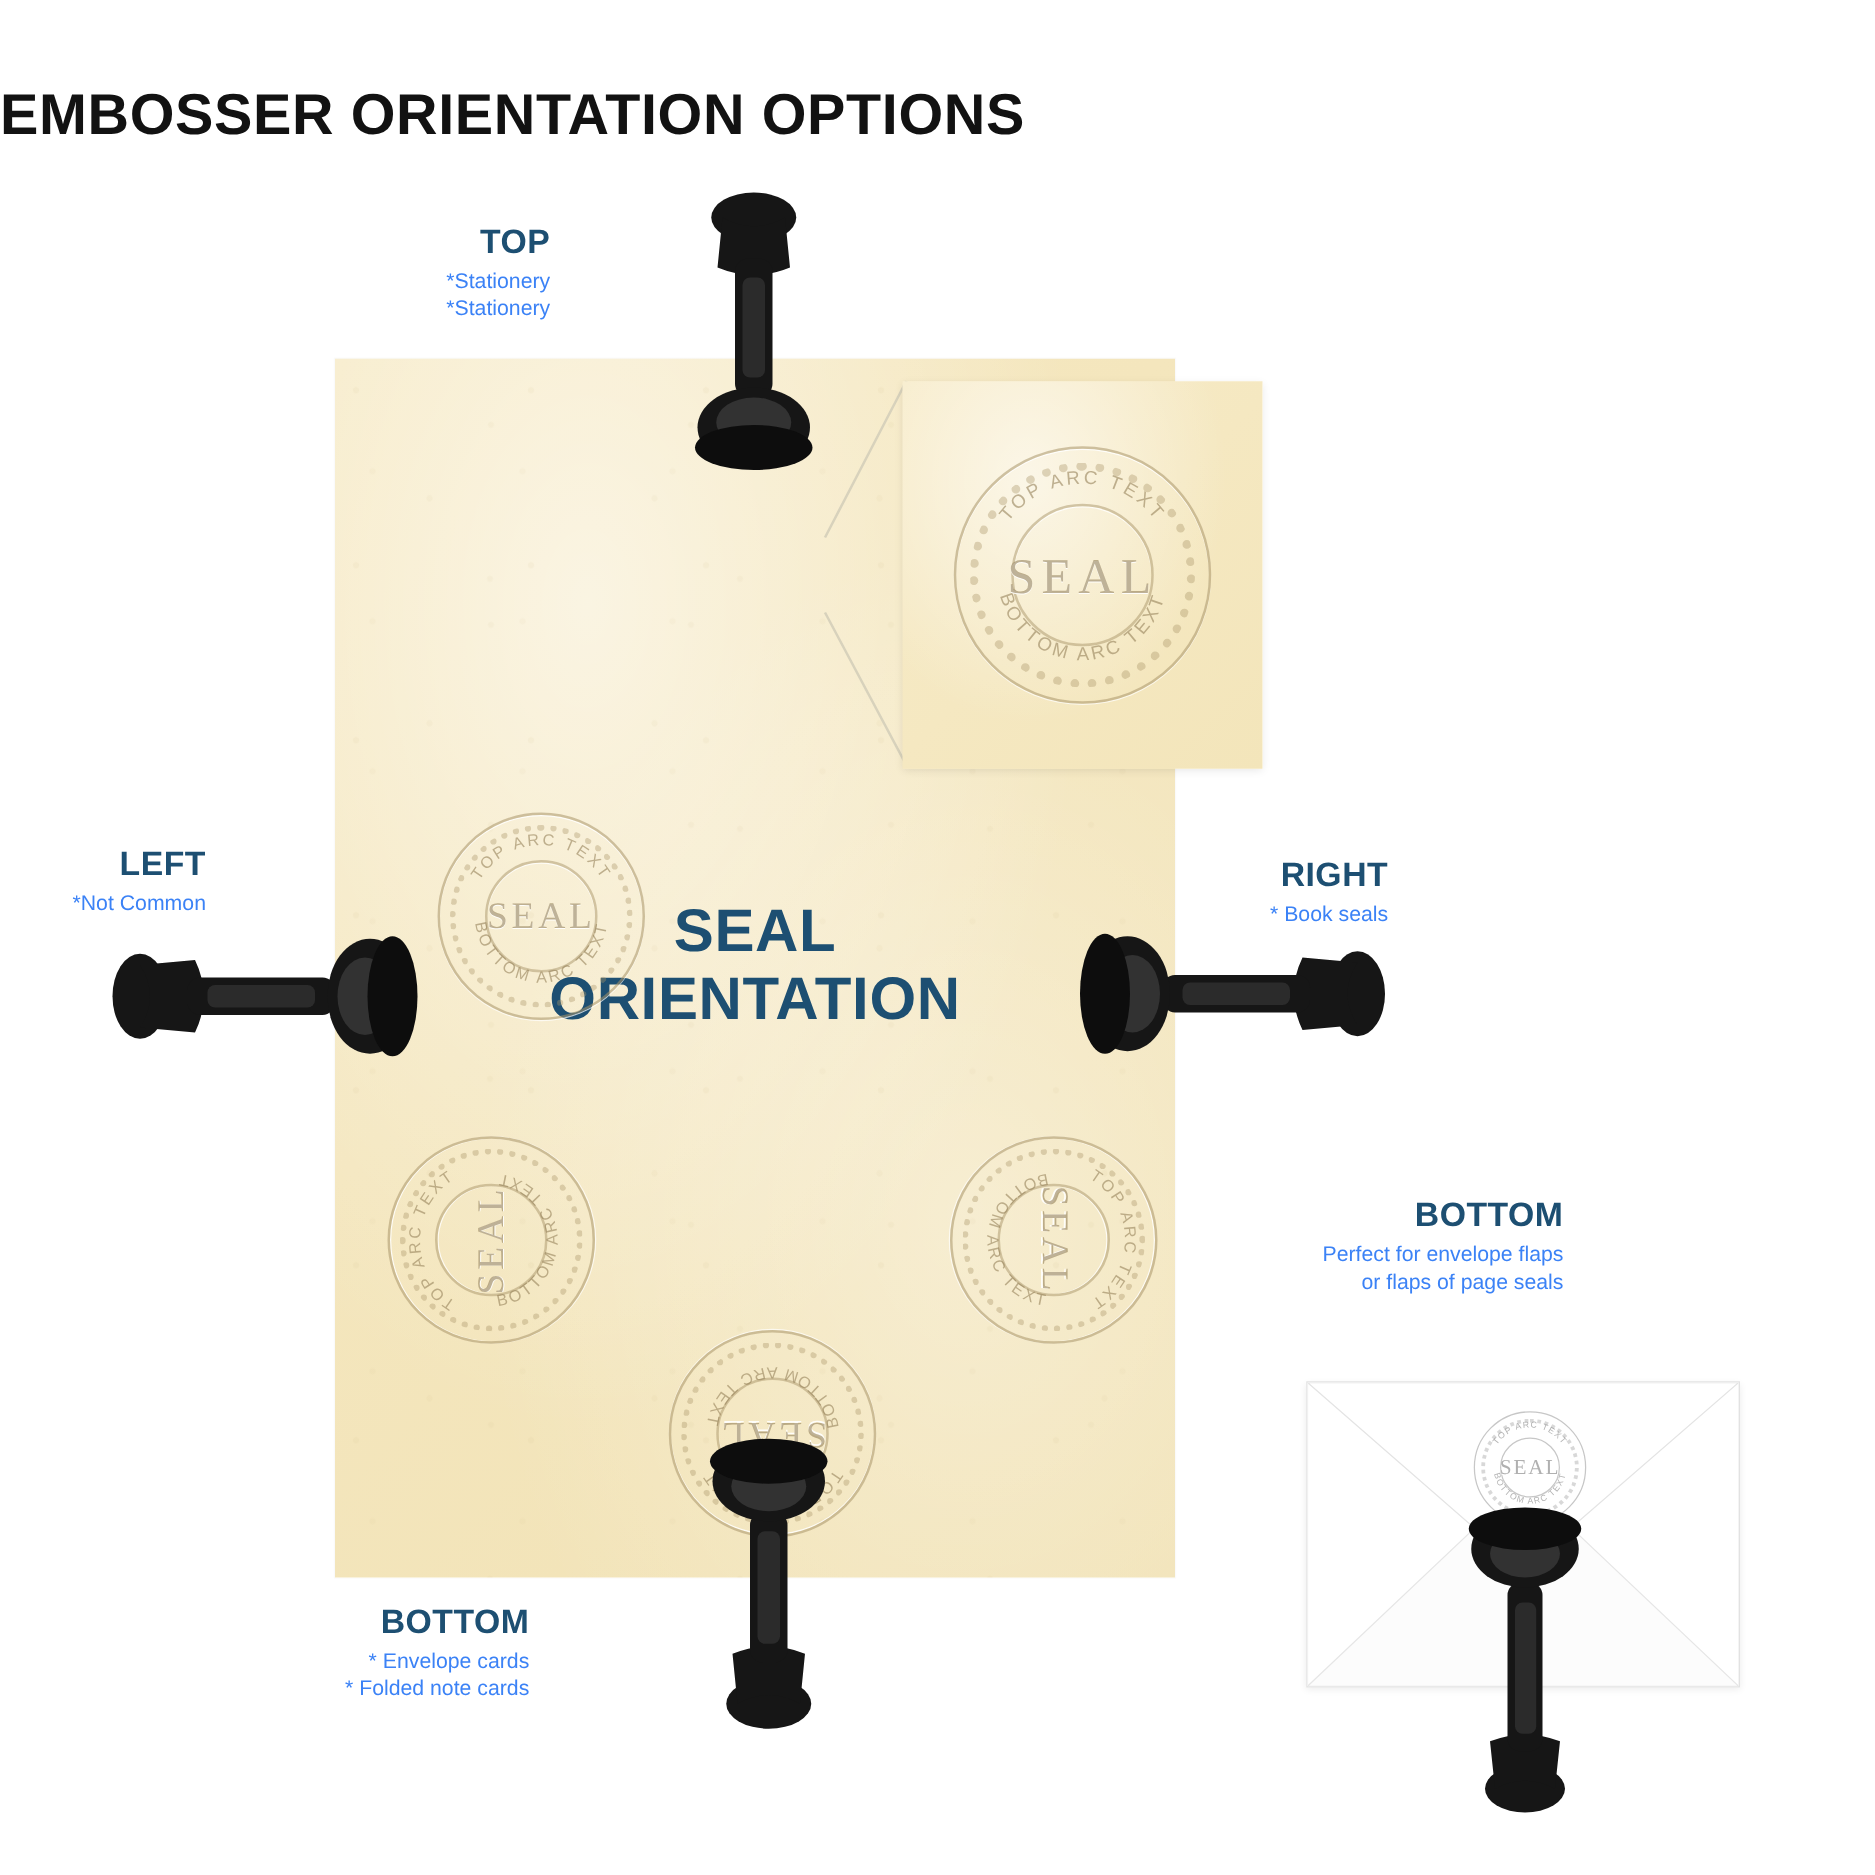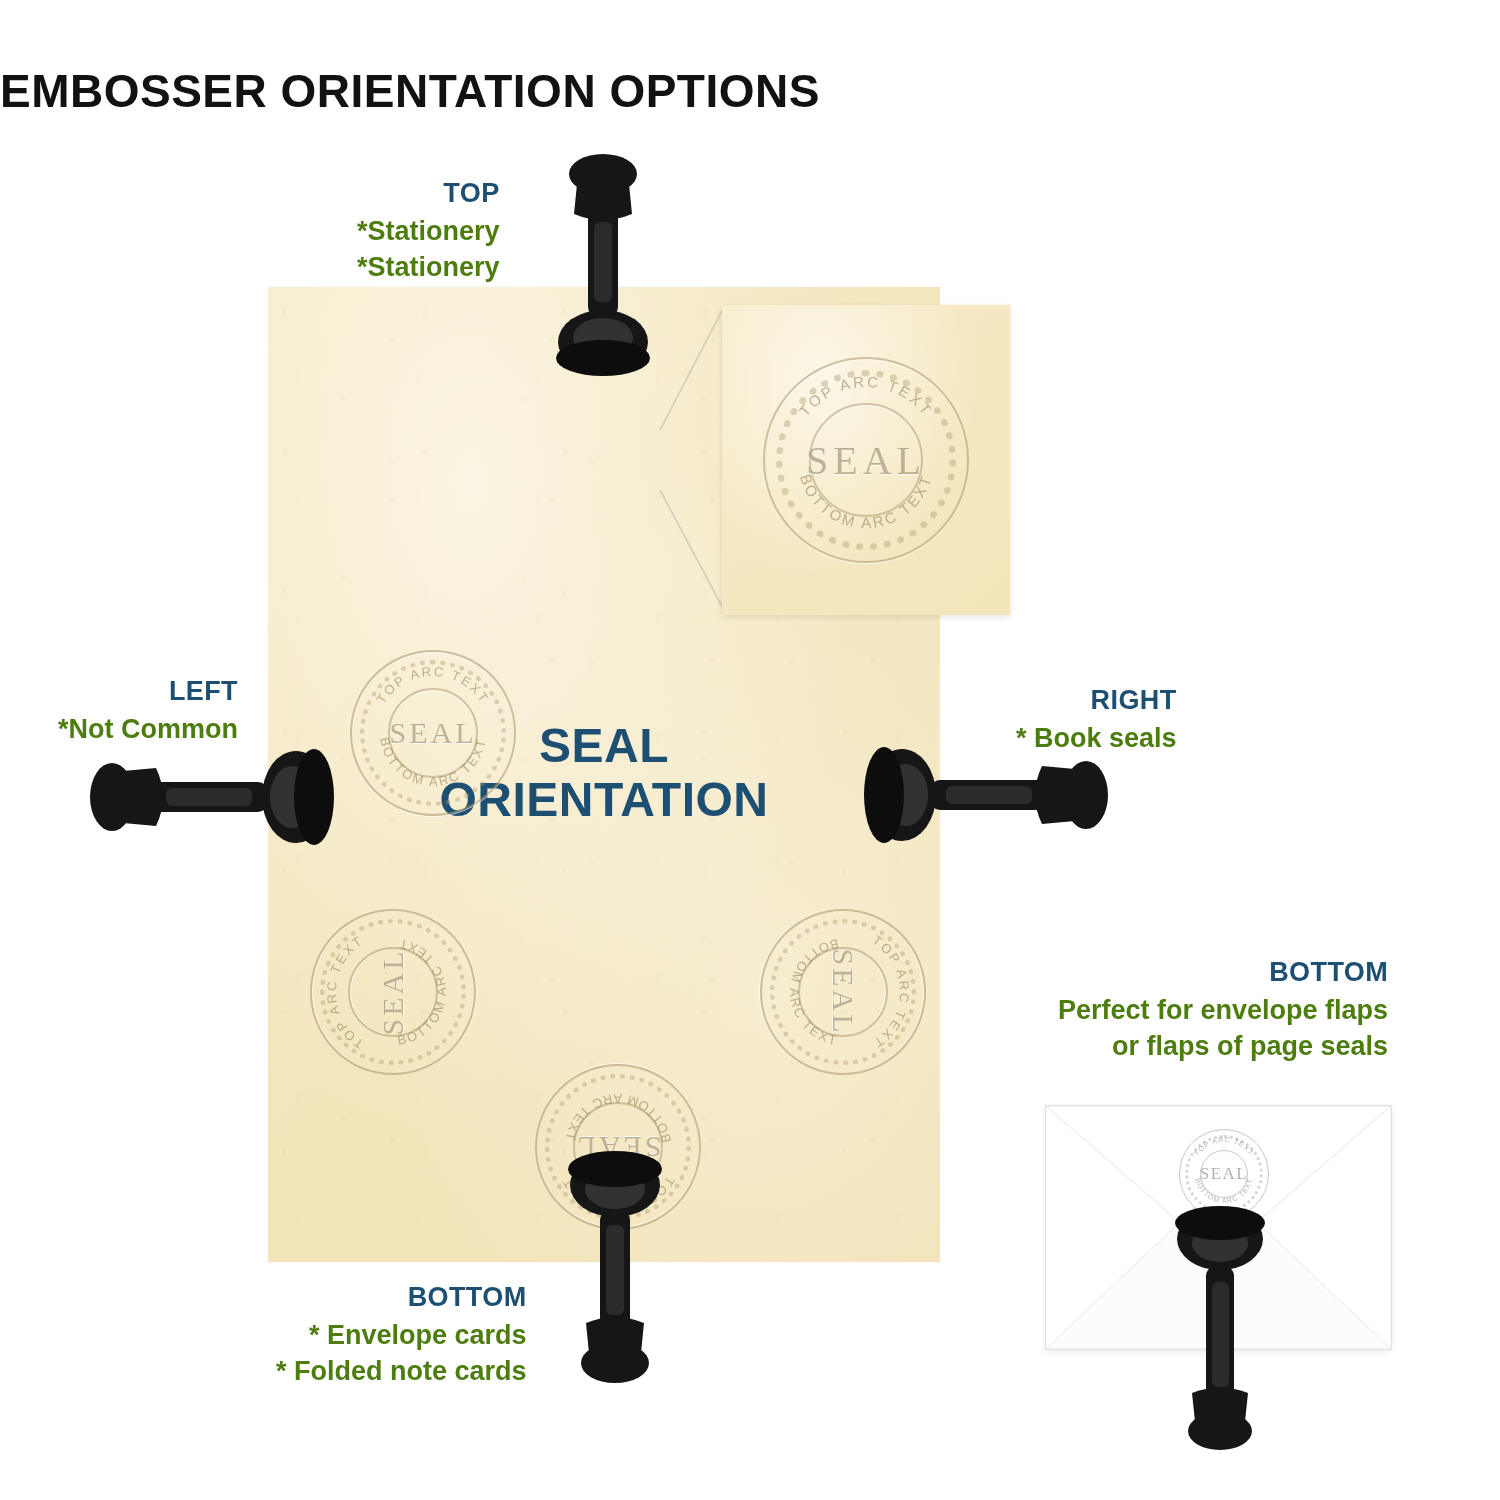--- a/index.html
+++ b/index.html
@@ -169,23 +169,23 @@
   
   .label { position: absolute; text-align: right; }
   .label .head {
     color: #1d4f72;
     font-weight: bold;
     font-size: 27px;
     letter-spacing: 0.4px;
     margin-bottom: 5px;
   }
   .label .sub {
-    color: #4d7c0f;
-    font-weight: bold;
-    font-size: 27px;
+    color: #3b82f6;
+    font-weight: normal;
+    font-size: 17px;
     line-height: 1.32;
   }
 
   #label-top { left: 357px; top: 178px; }
   #label-left { left: 58px; top: 676px; }
   #label-right { left: 1016px; top: 685px; }
   #label-bottom-sheet { left: 276px; top: 1282px; }
   #label-bottom-env { left: 1058px; top: 957px; }
 
   

